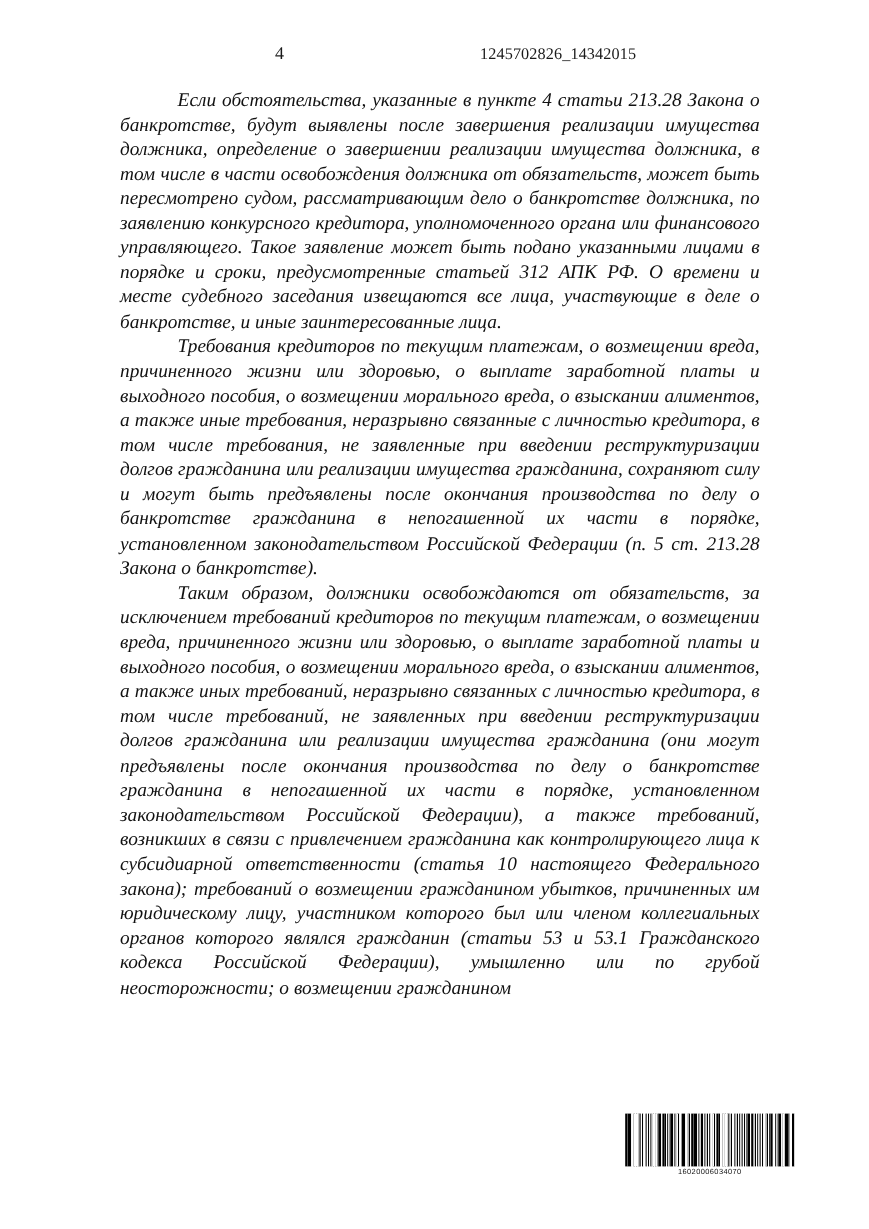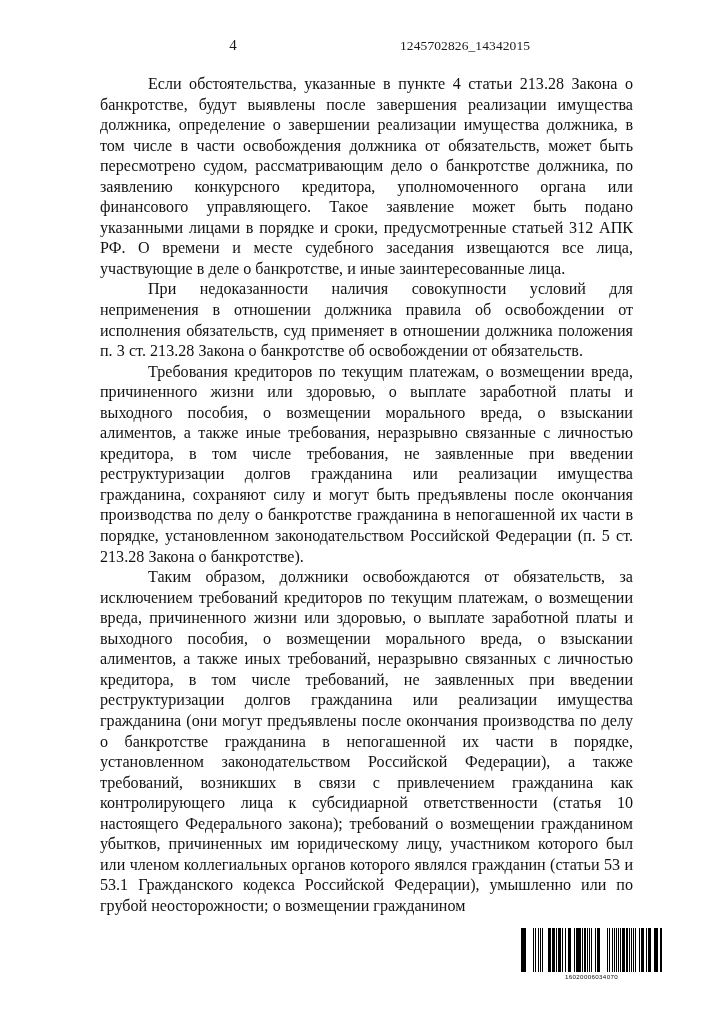--- a/index.html
+++ b/index.html
@@ -47,20 +47,21 @@
     margin-left: 34px;
     white-space: nowrap;
   }
 
   
   .doc-body {
     position: absolute;
     top: 74px;
     left: 100px;
     width: 533px;
+    font-style: italic;
   }
   .para {
     margin: 0;
     text-align: justify;
     text-justify: inter-word;
     text-indent: 48px;
     font-size: 16.1px;
     line-height: 20.55px;
     color: #111111;
     hyphens: none;
@@ -100,21 +101,20 @@
 
 <div class="page">
 
   <div class="page-header">
     <div class="page-number">4</div>
     <div class="doc-id">1245702826_14342015</div>
   </div>
 
   <div class="doc-body">
     <p class="para">Если обстоятельства, указанные в пункте 4 статьи 213.28 Закона о банкротстве, будут выявлены после завершения реализации имущества должника, определение о завершении реализации имущества должника, в том числе в части освобождения должника от обязательств, может быть пересмотрено судом, рассматривающим дело о банкротстве должника, по заявлению конкурсного кредитора, уполномоченного органа или финансового управляющего. Такое заявление может быть подано указанными лицами в порядке и сроки, предусмотренные статьей 312 АПК РФ. О времени и месте судебного заседания извещаются все лица, участвующие в деле о банкротстве, и иные заинтересованные лица.</p>
-    <p class="para">При недоказанности наличия совокупности условий для неприменения в отношении должника правила об освобождении от исполнения обязательств, суд применяет в отношении должника положения п. 3 ст. 213.28 Закона о банкротстве об освобождении от обязательств.</p>
     <p class="para">Требования кредиторов по текущим платежам, о возмещении вреда, причиненного жизни или здоровью, о выплате заработной платы и выходного пособия, о возмещении морального вреда, о взыскании алиментов, а также иные требования, неразрывно связанные с личностью кредитора, в том числе требования, не заявленные при введении реструктуризации долгов гражданина или реализации имущества гражданина, сохраняют силу и могут быть предъявлены после окончания производства по делу о банкротстве гражданина в непогашенной их части в порядке, установленном законодательством Российской Федерации (п. 5 ст. 213.28 Закона о банкротстве).</p>
     <p class="para">Таким образом, должники освобождаются от обязательств, за исключением требований кредиторов по текущим платежам, о возмещении вреда, причиненного жизни или здоровью, о выплате заработной платы и выходного пособия, о возмещении морального вреда, о взыскании алиментов, а также иных требований, неразрывно связанных с личностью кредитора, в том числе требований, не заявленных при введении реструктуризации долгов гражданина или реализации имущества гражданина (они могут предъявлены после окончания производства по делу о банкротстве гражданина в непогашенной их части в порядке, установленном законодательством Российской Федерации), а также требований, возникших в связи с привлечением гражданина как контролирующего лица к субсидиарной ответственности (статья 10 настоящего Федерального закона); требований о возмещении гражданином убытков, причиненных им юридическому лицу, участником которого был или членом коллегиальных органов которого являлся гражданин (статьи 53 и 53.1 Гражданского кодекса Российской Федерации), умышленно или по грубой неосторожности; о возмещении гражданином</p>
   </div>
 
   <div class="barcode-block">
     <div class="barcode-bars" id="barcode-bars">
         <span style="width:3.06px;background:#000000"></span>
         <span style="width:1.02px;background:#ffffff"></span>
         <span style="width:2.04px;background:#000000"></span>
         <span style="width:1.02px;background:#ffffff"></span>

